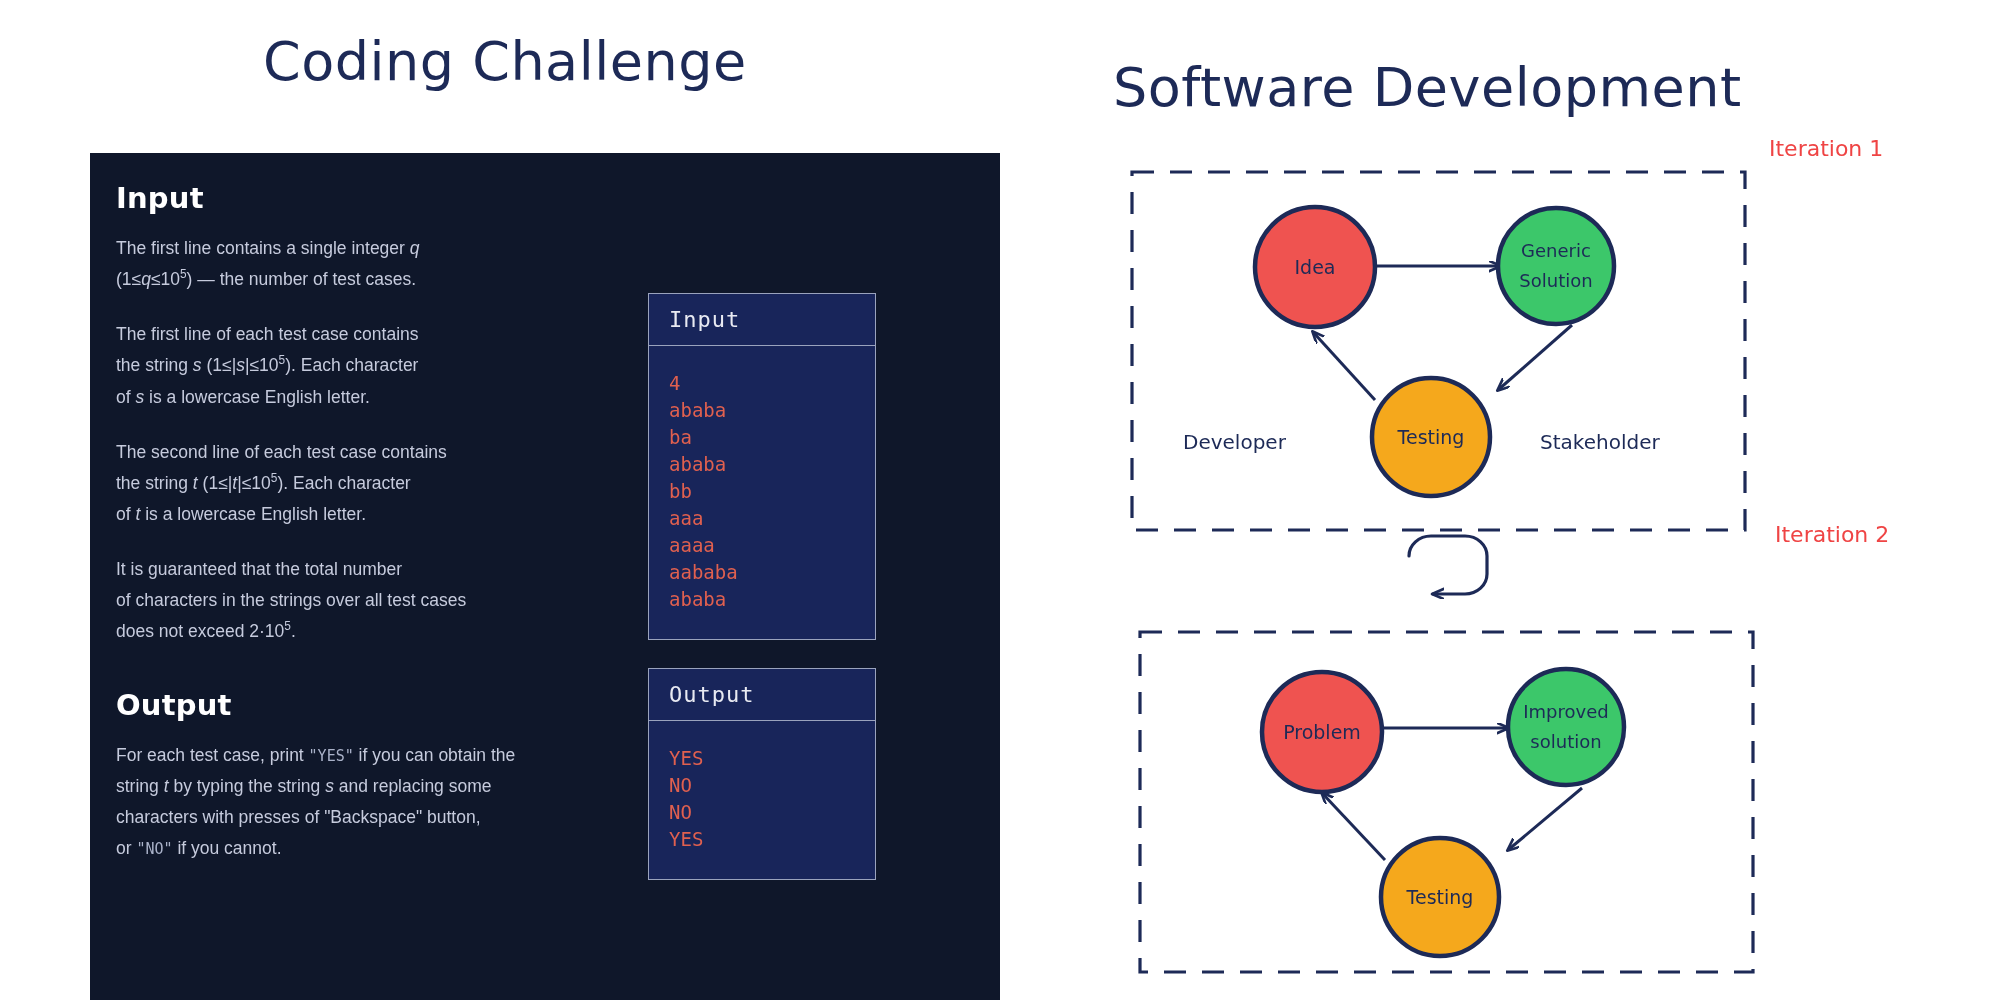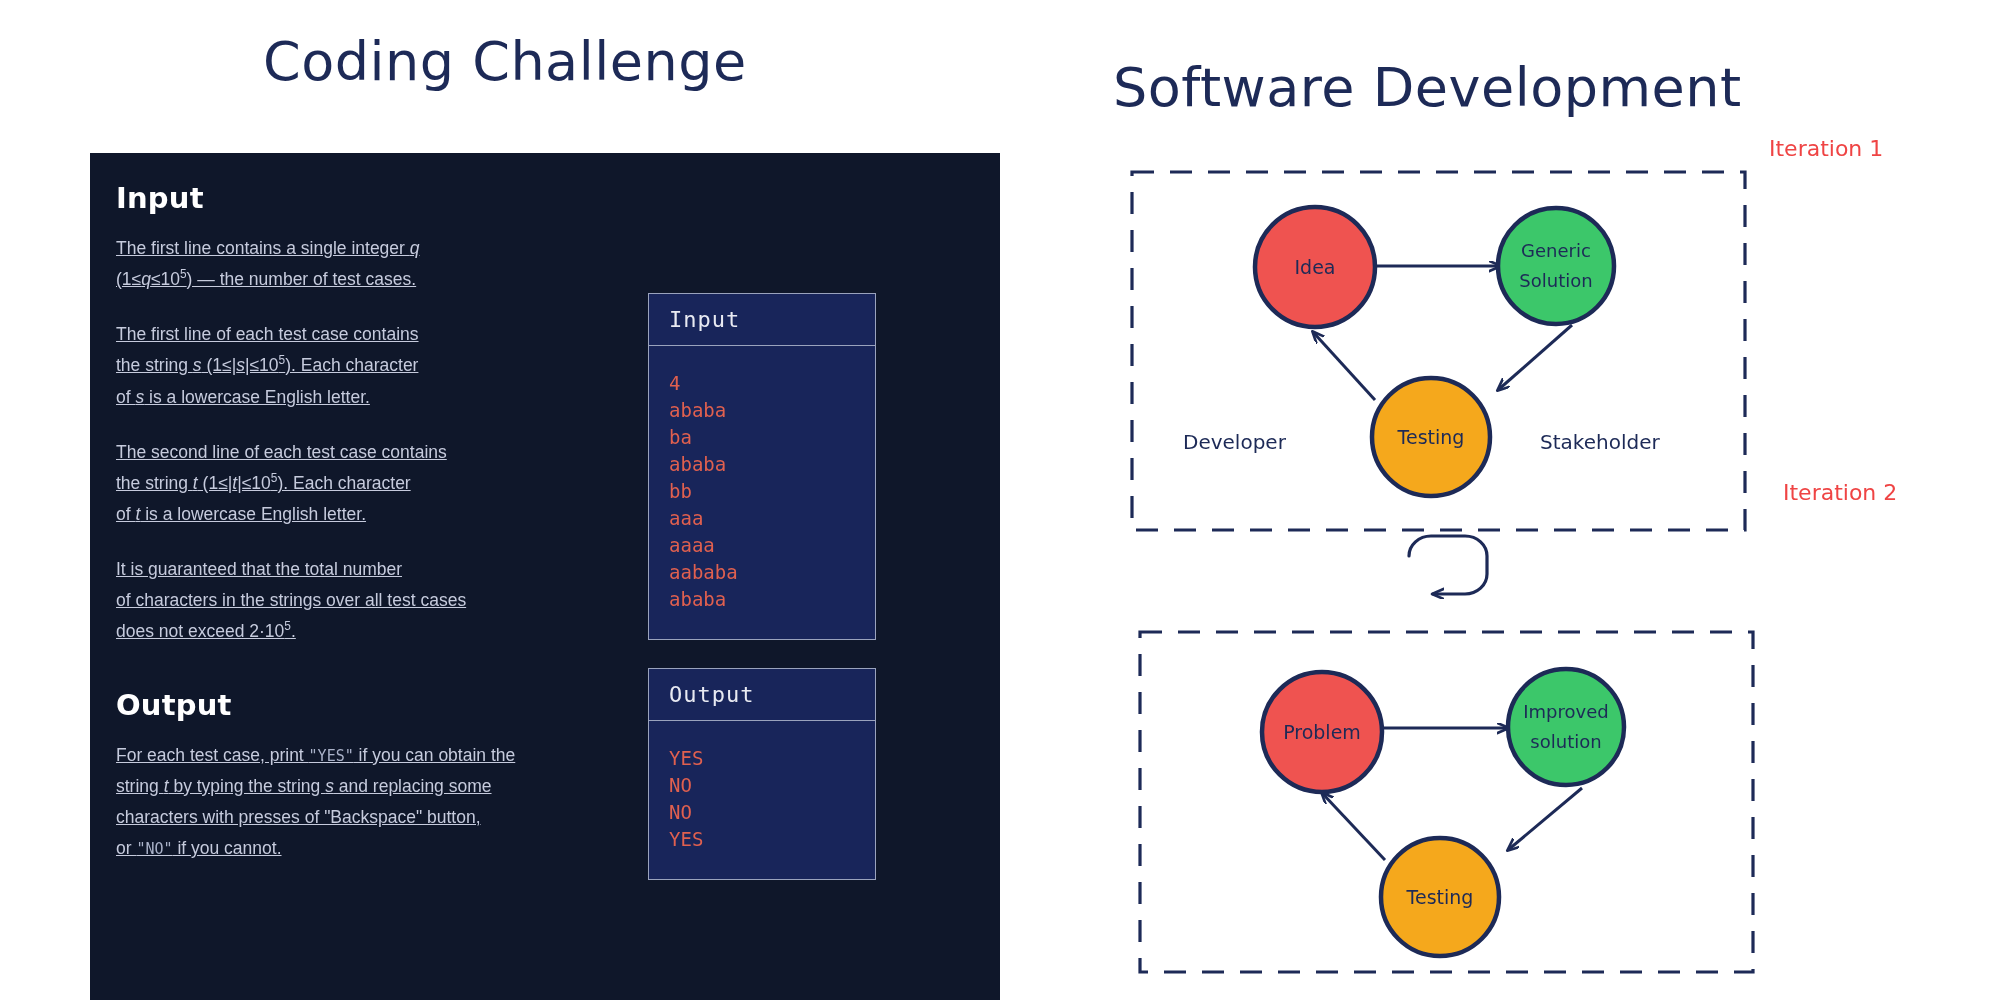--- a/index.html
+++ b/index.html
@@ -57,21 +57,20 @@
     margin: 0 0 18px 0;
     letter-spacing: 0.2px;
   }
   .sec-head.second { margin-top: 40px; }
   .para {
     font-size: 17.5px;
     line-height: 1.78;
     color: #c6cbdd;
     margin: 0 0 24px 0;
     max-width: 540px;
-    text-decoration: underline;
   }
   .para .it { font-style: italic; }
   .para .mono {
     font-family: "DejaVu Sans Mono", monospace;
     font-size: 15px;
     color: #aab2c9;
   }
   .para sup { font-size: 0.68em; }
 
   
@@ -107,21 +106,21 @@
   
   .diagram { position: absolute; left: 0; top: 0; width: 1999px; height: 1000px; pointer-events: none; }
   .iter-label {
     position: absolute;
     font-family: "DejaVu Sans", sans-serif;
     font-size: 22px;
     color: #ef4444;
     white-space: nowrap;
   }
   #iter-label-1 { left: 1769px; top: 136px; }
-  #iter-label-2 { left: 1775px; top: 480px; margin-left: 8px; }
+  #iter-label-2 { left: 1775px; top: 522px; }
   .mid-label {
     position: absolute;
     font-family: "DejaVu Sans", sans-serif;
     font-size: 20px;
     color: #1d2a57;
     white-space: nowrap;
   }
   #label-developer   { left: 1183px; top: 430px; }
   #label-stakeholder { left: 1540px; top: 430px; }
 

